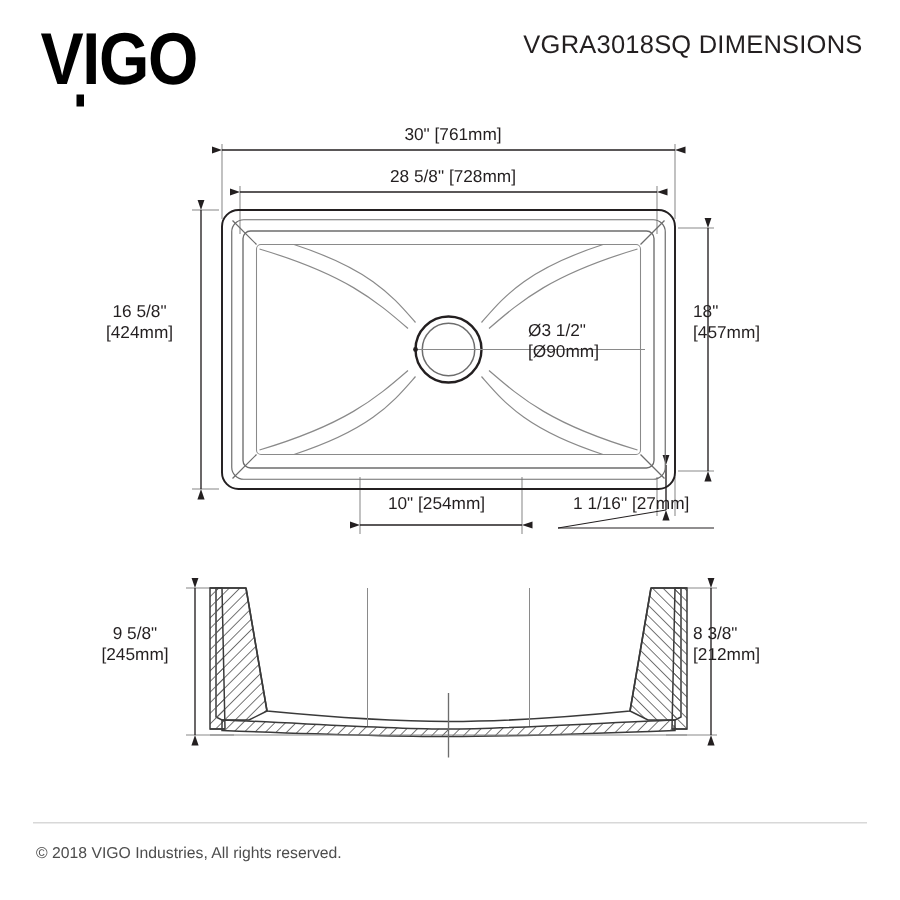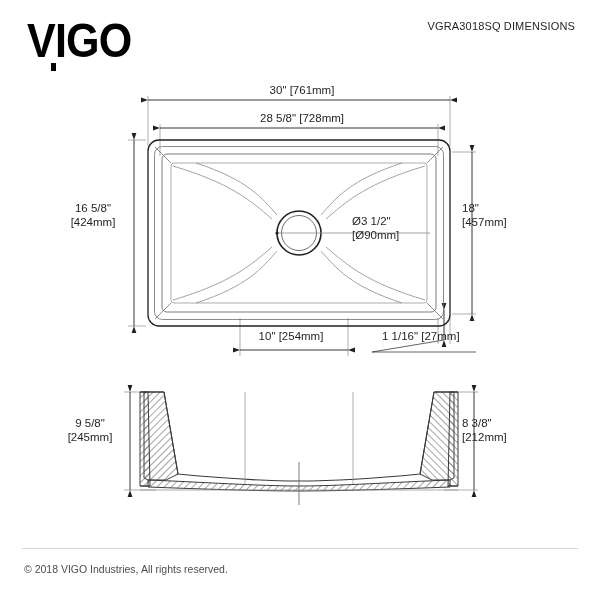--- a/index.html
+++ b/index.html
@@ -44,21 +44,21 @@
   }
   #logo-dot {
     position: absolute;
     left: 51px; top: 63px;
     width: 5px; height: 8px;
     background: #000000;
   }
   #model-title {
     position: absolute;
     right: 25px; top: 20px;
-    font-size: 11px;
+    font-size: 17px;
     color: #231f20;
     letter-spacing: 0.15px;
     white-space: nowrap;
   }
 
   
   #drawing {
     position: absolute;
     left: 0; top: 0;
     width: 600px; height: 600px;

